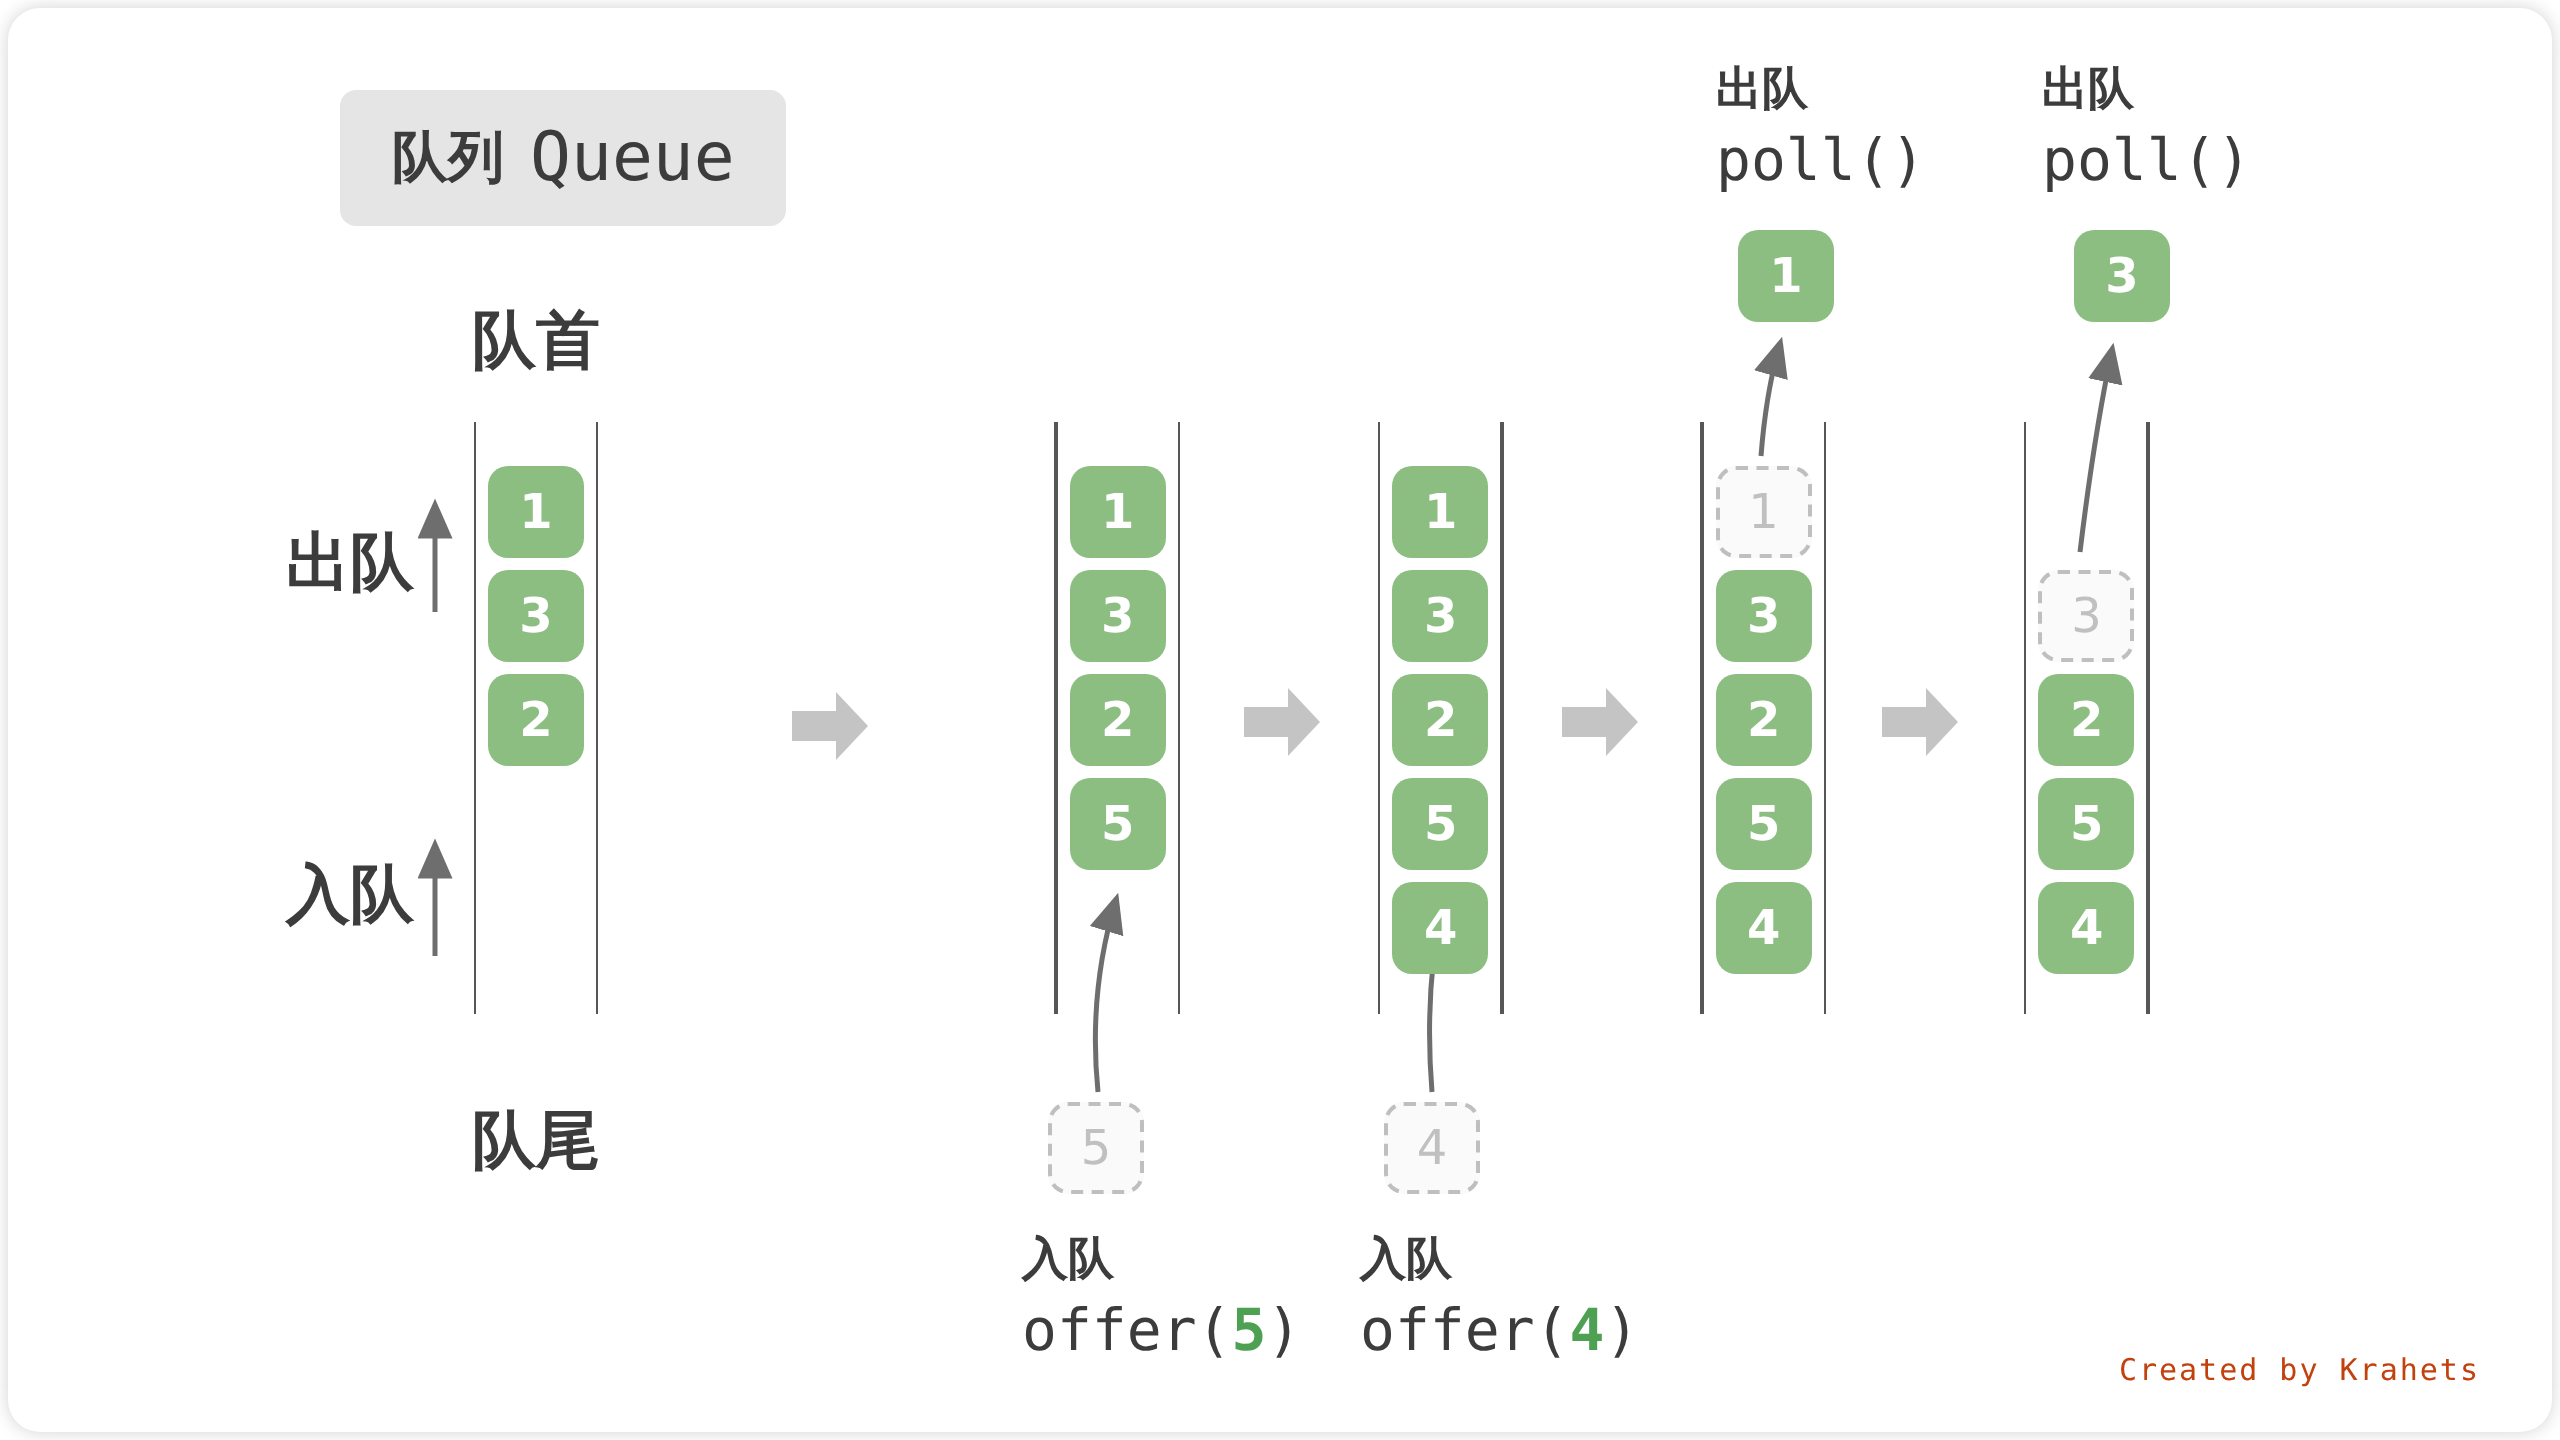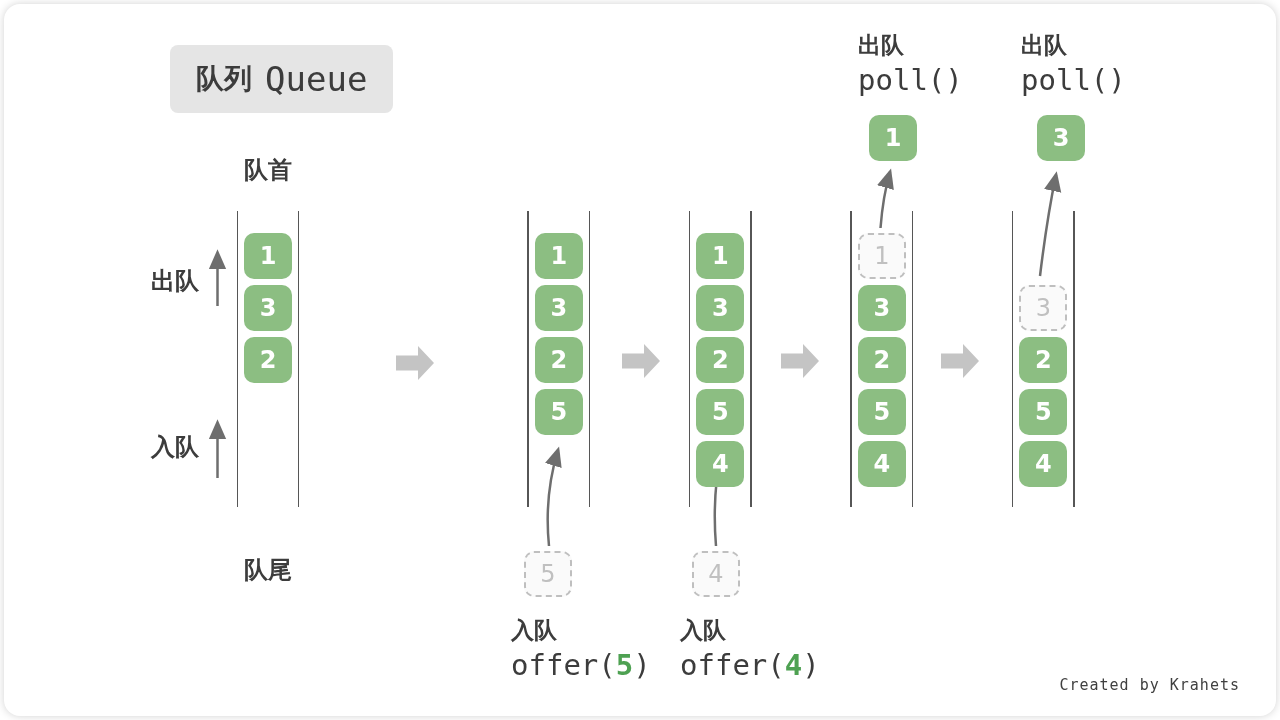--- a/index.html
+++ b/index.html
@@ -4,33 +4,33 @@
 <style>
   html,body{margin:0;padding:0;background:#ffffff;}
   .stage{position:relative;width:1280px;height:720px;overflow:hidden;
          font-family:"DejaVu Sans","Liberation Sans",sans-serif;color:#3C3C3C;}
   .card{position:absolute;left:4px;top:4px;width:1272px;height:712px;background:#ffffff;
         border-radius:16px;box-shadow:0 0 9px rgba(0,0,0,0.18);}
   .title-badge{position:absolute;left:170px;top:45px;height:68px;padding:0 26px;
         background:#E5E5E5;border-radius:8px;display:flex;align-items:center;gap:13px;}
   .title-zh{font-size:28px;font-weight:bold;}
   .title-en{font-size:34px;font-family:"DejaVu Sans Mono","Liberation Mono",monospace;}
-  .side-label{position:absolute;transform:translateX(-50%);font-size:24px;font-weight:bold;
+  .side-label{position:absolute;transform:translateX(-50%);font-size:32px;font-weight:bold;
         white-space:nowrap;line-height:28px;}
   .qline{position:absolute;width:1.6px;background:#565656;}
   .cell{position:absolute;width:48px;height:46px;border-radius:10px;box-sizing:border-box;
         display:flex;align-items:center;justify-content:center;}
   .cell.solid{background:#8CBE82;color:#ffffff;font-size:24px;font-weight:bold;}
   .cell.dashed{border:2px dashed #BFBFBF;background:#FAFAFA;color:#C0C0C0;font-size:24px;}
   .op{position:absolute;white-space:nowrap;}
   .op-zh{font-size:23px;font-weight:bold;line-height:28px;}
   .op-code{font-size:29px;line-height:28px;margin-top:7px;
         font-family:"DejaVu Sans Mono","Liberation Mono",monospace;}
   .green-num{color:#4EA152;font-weight:bold;}
-  .watermark{position:absolute;right:40px;top:676px;font-size:15px;color:#404040;
+  .watermark{position:absolute;right:40px;top:676px;font-size:15px;color:#c2410c;
         font-family:"DejaVu Sans Mono","Liberation Mono",monospace;letter-spacing:1px;margin-left:47px;}
   svg.overlay{position:absolute;left:0;top:0;pointer-events:none;}
 </style>
 </head>
 <body>
 
 <div class="stage">
   <div class="card"></div>
 
   <div class="title-badge">

